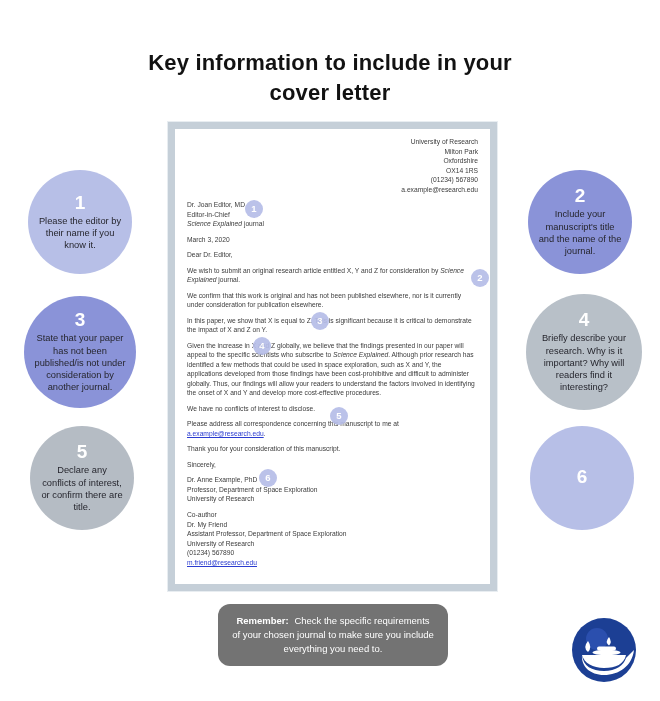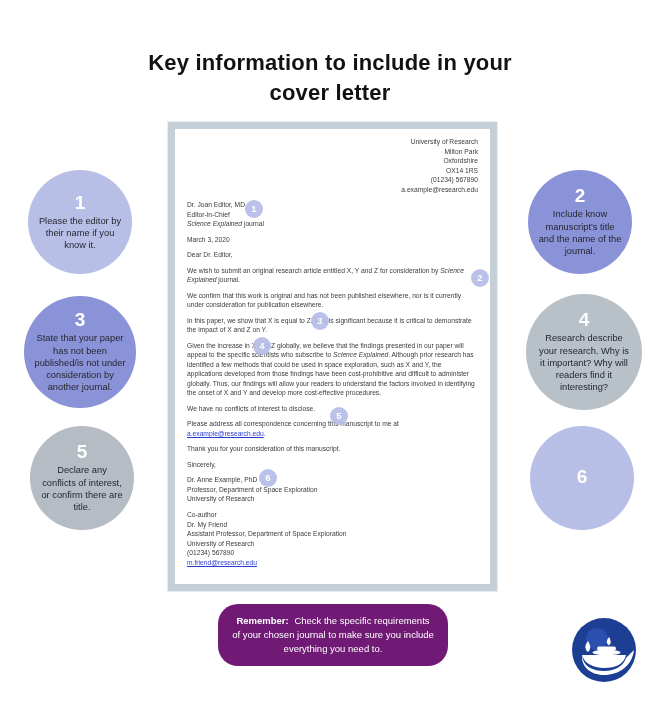--- a/index.html
+++ b/index.html
@@ -60,25 +60,25 @@
     <div class="tip-number">3</div>
     <div class="tip-text">State that your paper has not been published/is not under consideration by another journal.</div>
   </div>
   <div class="tip-circle" style="left: 30px; top: 426px; width: 104px; height: 104px; background: rgb(181, 188, 196);">
     <div class="tip-number">5</div>
     <div class="tip-text">Declare any conflicts of interest, or confirm there are title.</div>
   </div>
 
   <div class="tip-circle" style="left: 528px; top: 170px; width: 104px; height: 104px; background: rgb(138, 147, 216);">
     <div class="tip-number">2</div>
-    <div class="tip-text">Include know manuscript's title and the name of the journal.</div>
+    <div class="tip-text">Include your manuscript's title and the name of the journal.</div>
   </div>
   <div class="tip-circle" style="left: 526px; top: 294px; width: 116px; height: 116px; background: rgb(184, 192, 200);">
     <div class="tip-number">4</div>
-    <div class="tip-text">Research describe your research. Why is it important? Why will readers find it interesting?</div>
+    <div class="tip-text">Briefly describe your research. Why is it important? Why will readers find it interesting?</div>
   </div>
   <div class="tip-circle" style="left: 530px; top: 426px; width: 104px; height: 104px; background: rgb(183, 191, 231);">
     <div class="tip-number">6</div>
   </div>
 
   <div class="letter">
     <div class="letter-inner">
 
       <div class="sender">
         <div>University of Research</div>
@@ -131,21 +131,21 @@
 
       <div class="badge" style="left:70px;top:71px;">1</div>
       <div class="badge" style="left:296px;top:140px;">2</div>
       <div class="badge" style="left:136px;top:183px;">3</div>
       <div class="badge" style="left:78px;top:208px;">4</div>
       <div class="badge" style="left:155px;top:278px;">5</div>
       <div class="badge" style="left:84px;top:340px;">6</div>
     </div>
   </div>
 
-  <div class="remember" style="background: #701a75; border-radius: 20px;">
+  <div class="remember" style="background: #737373;">
     <div><b>Remember:</b> <span>Check the specific requirements of your chosen journal to make sure you include everything you need to.</span></div>
   </div>
 
   <div class="logo">
     <svg viewBox="0 0 64 64" width="64" height="64">
       <circle cx="32" cy="32" r="32" fill="#1c3f94"></circle>
       <circle cx="25" cy="21" r="11" fill="#2b4fae"></circle>
       <path d="M16 23 q4.5 6.5 0 11 q-5.5-4.5 0-11 Z" fill="#ffffff"></path>
       <path d="M37 19 q3.5 5 0 8.5 q-4.5-3.5 0-8.5 Z" fill="#ffffff"></path>
       <rect x="25" y="28.5" width="19" height="4" rx="2" fill="#ffffff"></rect>

